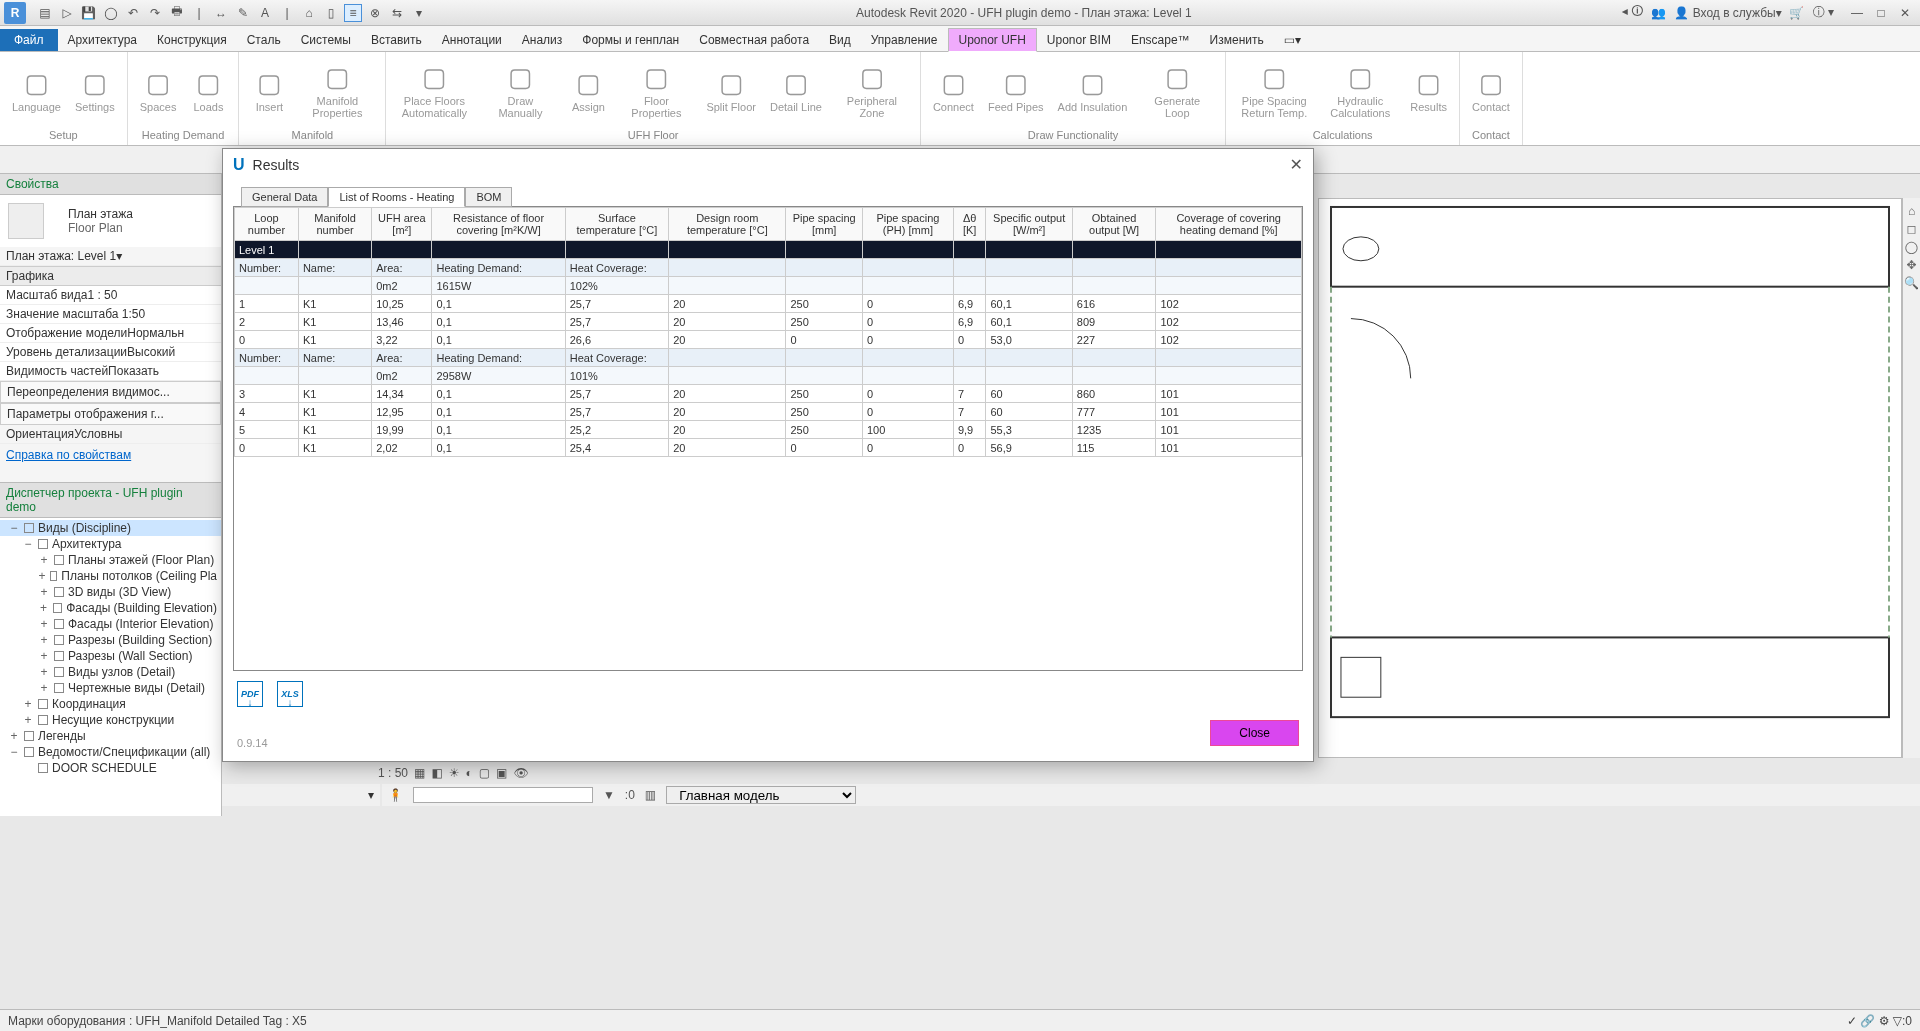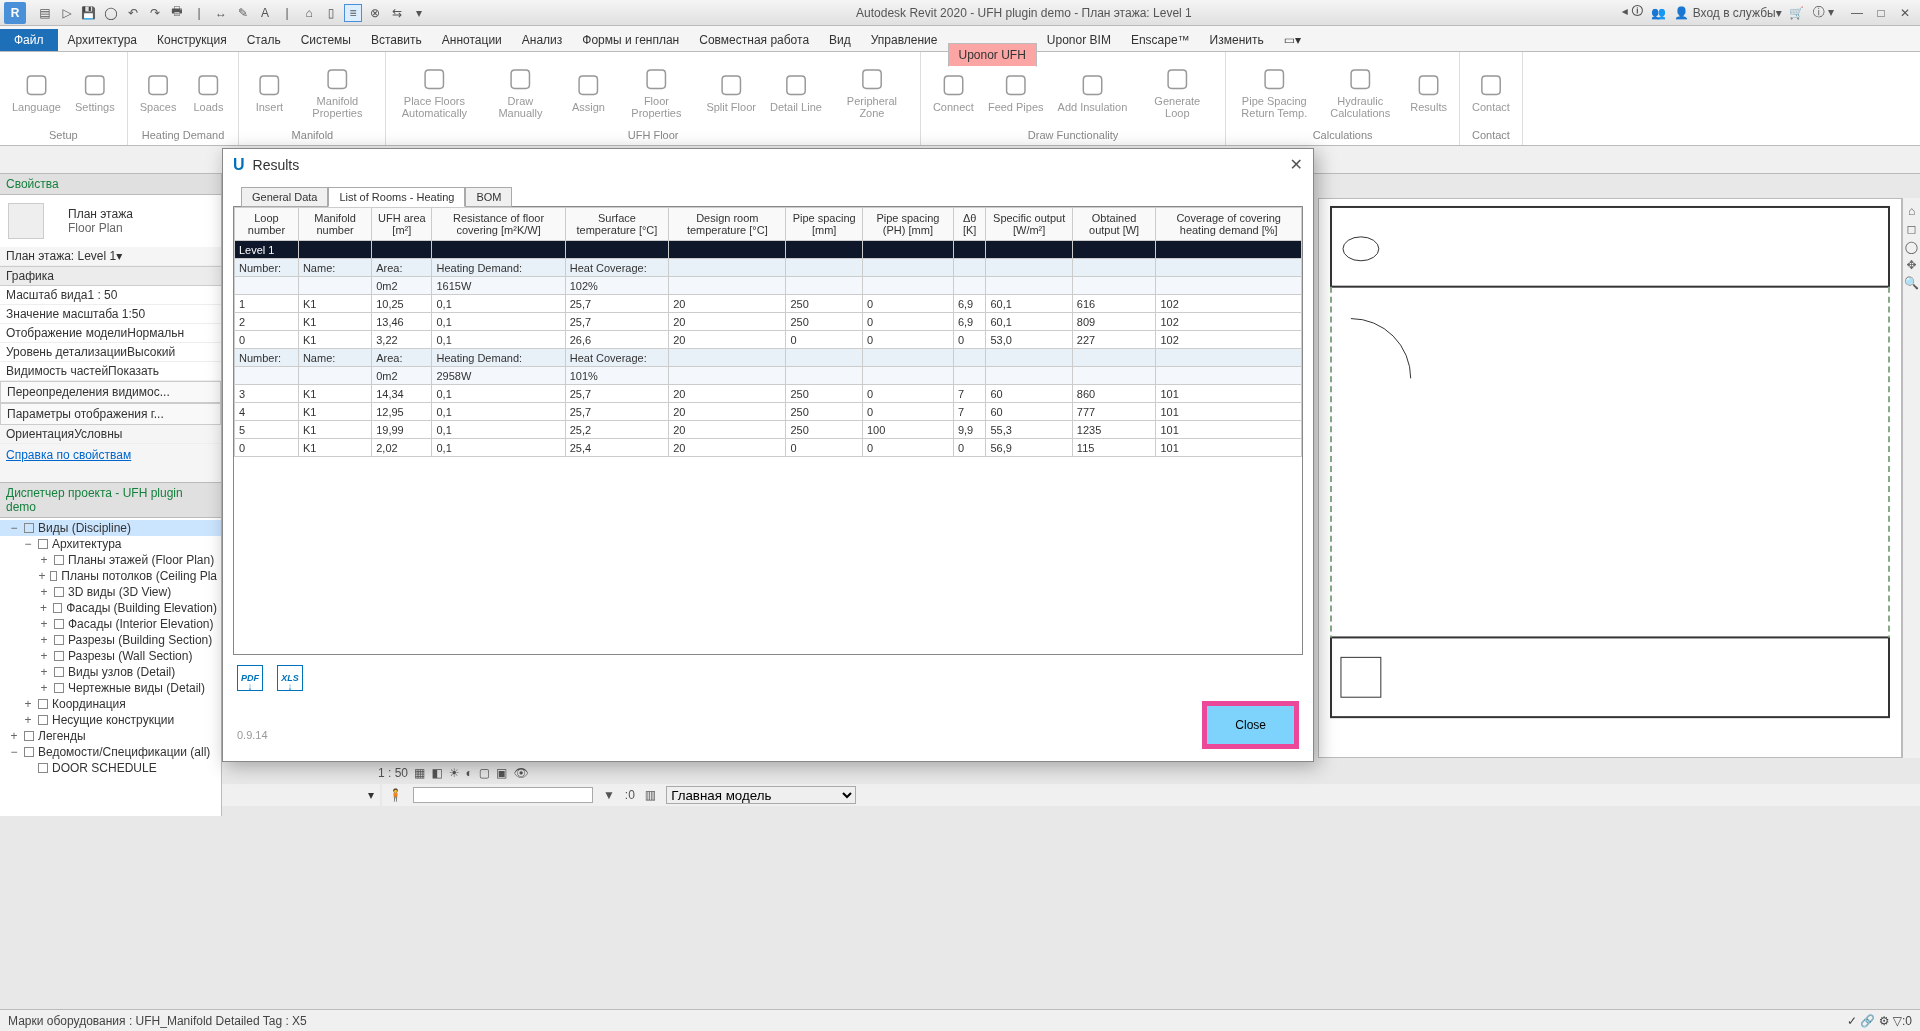--- a/index.html
+++ b/index.html
@@ -12,21 +12,21 @@
 .title-bar .qat span { width:18px; height:18px; display:flex; align-items:center; justify-content:center; color:#555; }
 .title-bar .title-text { flex:1; text-align:center; color:#555;}
 .title-bar .right-controls { display:flex; gap:8px; padding:0 8px; align-items:center; color:#555;}
 .win-controls { display:flex; gap:2px; padding:0 4px;}
 .win-controls span { width:22px; height:18px; display:flex; align-items:center; justify-content:center; color:#555;}
 
 
 .menu-tabs { height:26px; background:#f5f5f5; display:flex; align-items:flex-end; border-bottom:1px solid #bbb; }
 .menu-tabs .tab { padding:4px 10px; color:#333; cursor:default;}
 .menu-tabs .tab.file { background:#1d6fb8; color:#fff; padding:4px 14px;}
-.menu-tabs .tab.active { background:#fca5a5; border:1px solid #bbb; border-bottom:1px solid #fff; position:relative; top:16px;}
+.menu-tabs .tab.active { background:#f0abfc; border:1px solid #bbb; border-bottom:1px solid #fff; position:relative; top:1px;}
 
 
 .ribbon { height:94px; background:#fff; display:flex; border-bottom:1px solid #bbb;}
 .ribbon-group { border-right:1px solid #ddd; display:flex; flex-direction:column;}
 .ribbon-group .items { flex:1; display:flex; align-items:center; padding:4px 6px; gap:2px;}
 .ribbon-group .label { text-align:center; font-size:11px; color:#888; padding:2px 0 4px 0;}
 .ribbon-item { display:flex; flex-direction:column; align-items:center; justify-content:center; padding:2px 6px; color:#999; min-width:48px;}
 .ribbon-item .icon { font-size:26px; height:34px; display:flex; align-items:center; justify-content:center; }
 .ribbon-item .lbl { font-size:11px; text-align:center; line-height:12px; max-width:72px;}
 
@@ -69,21 +69,21 @@
 table.results th { background:#f9f9f9; border:1px solid #ccc; padding:4px; font-weight:normal; text-align:center; vertical-align:middle;}
 table.results td { border:1px solid #ccc; padding:2px 4px; height:18px;}
 tr.level-row td { background:#0f172a; color:#fff;}
 tr.sum-head td { background:#e8f0f8;}
 tr.sum-val td { background:#f4f8fc;}
 
 .dlg-footer { display:flex; align-items:center; padding:4px 14px 10px 14px; gap:14px;font-style:italic;}
 .export-btn { width:26px; height:26px; border:1px solid #0072bc; display:flex; align-items:center; justify-content:center; font-size:9px; color:#0072bc; font-weight:bold; position:relative;}
 .export-btn::after { content:"↓"; position:absolute; bottom:-2px; font-size:10px;}
 .dlg-version { color:#999; font-size:11px; margin-right:auto; padding-top:20px;}
-.close-btn { margin-left:auto; padding:12px 28px; border:5px solid #ec4899; background:#7dd3fc; font-size:12px;}
+.close-btn { margin-left:auto; padding:5px 28px; border:1px solid #ec4899; background:#d946ef; font-size:12px;}
 
 
 .view-control { position:absolute; left:378px; top:762px; height:22px; display:flex; align-items:center; gap:6px; color:#555;}
 .status-bar { position:absolute; left:0; bottom:0; right:0; height:22px; background:#f0f0f0; border-top:1px solid #bbb; display:flex; align-items:center; padding:0 8px; gap:10px; color:#444;}
 .type-sel { position:absolute; left:0; top:784px; height:22px; width:380px; display:flex; align-items:center; padding:0 6px; gap:6px; background:#f0f0f0;}
 .opts-bar { position:absolute; left:382px; top:784px; right:0; height:22px; background:#f0f0f0; display:flex; align-items:center; gap:10px; padding:0 6px; color:#555;}
 
 .side-toolbar { position:absolute; right:0; top:198px; width:18px; background:#f0f0f0; border-left:1px solid #bbb; height:560px; display:flex; flex-direction:column; gap:4px; align-items:center; padding-top:6px;}
 .side-toolbar span { font-size:12px; color:#666;}
 
@@ -654,19 +654,19 @@
 <div class="type-sel">
   <span></span>
   <span style="margin-left:auto">▾</span>
 </div>
 <div class="opts-bar">
   <span>🧍</span>
   <input style="width: 180px; height: 16px; border: 1px solid rgb(170, 170, 170);">
   <span>▼</span>
   <span>:0</span>
   <span>▥</span>
-  <select style="width:190px;height:18px;border:1px solid #aaa;"><option>Главная модель</option></select>
+  <select style="width:190px;height:18px;border:1px solid #aaa;padding-left:8px;"><option>Главная модель</option></select>
 </div>
 
 <div class="status-bar">
   <span>Марки оборудования : UFH_Manifold Detailed Tag : X5</span>
   <span style="margin-left:auto">✓ 🔗 ⚙ ▽:0</span>
 </div>
 
 </body></html>

